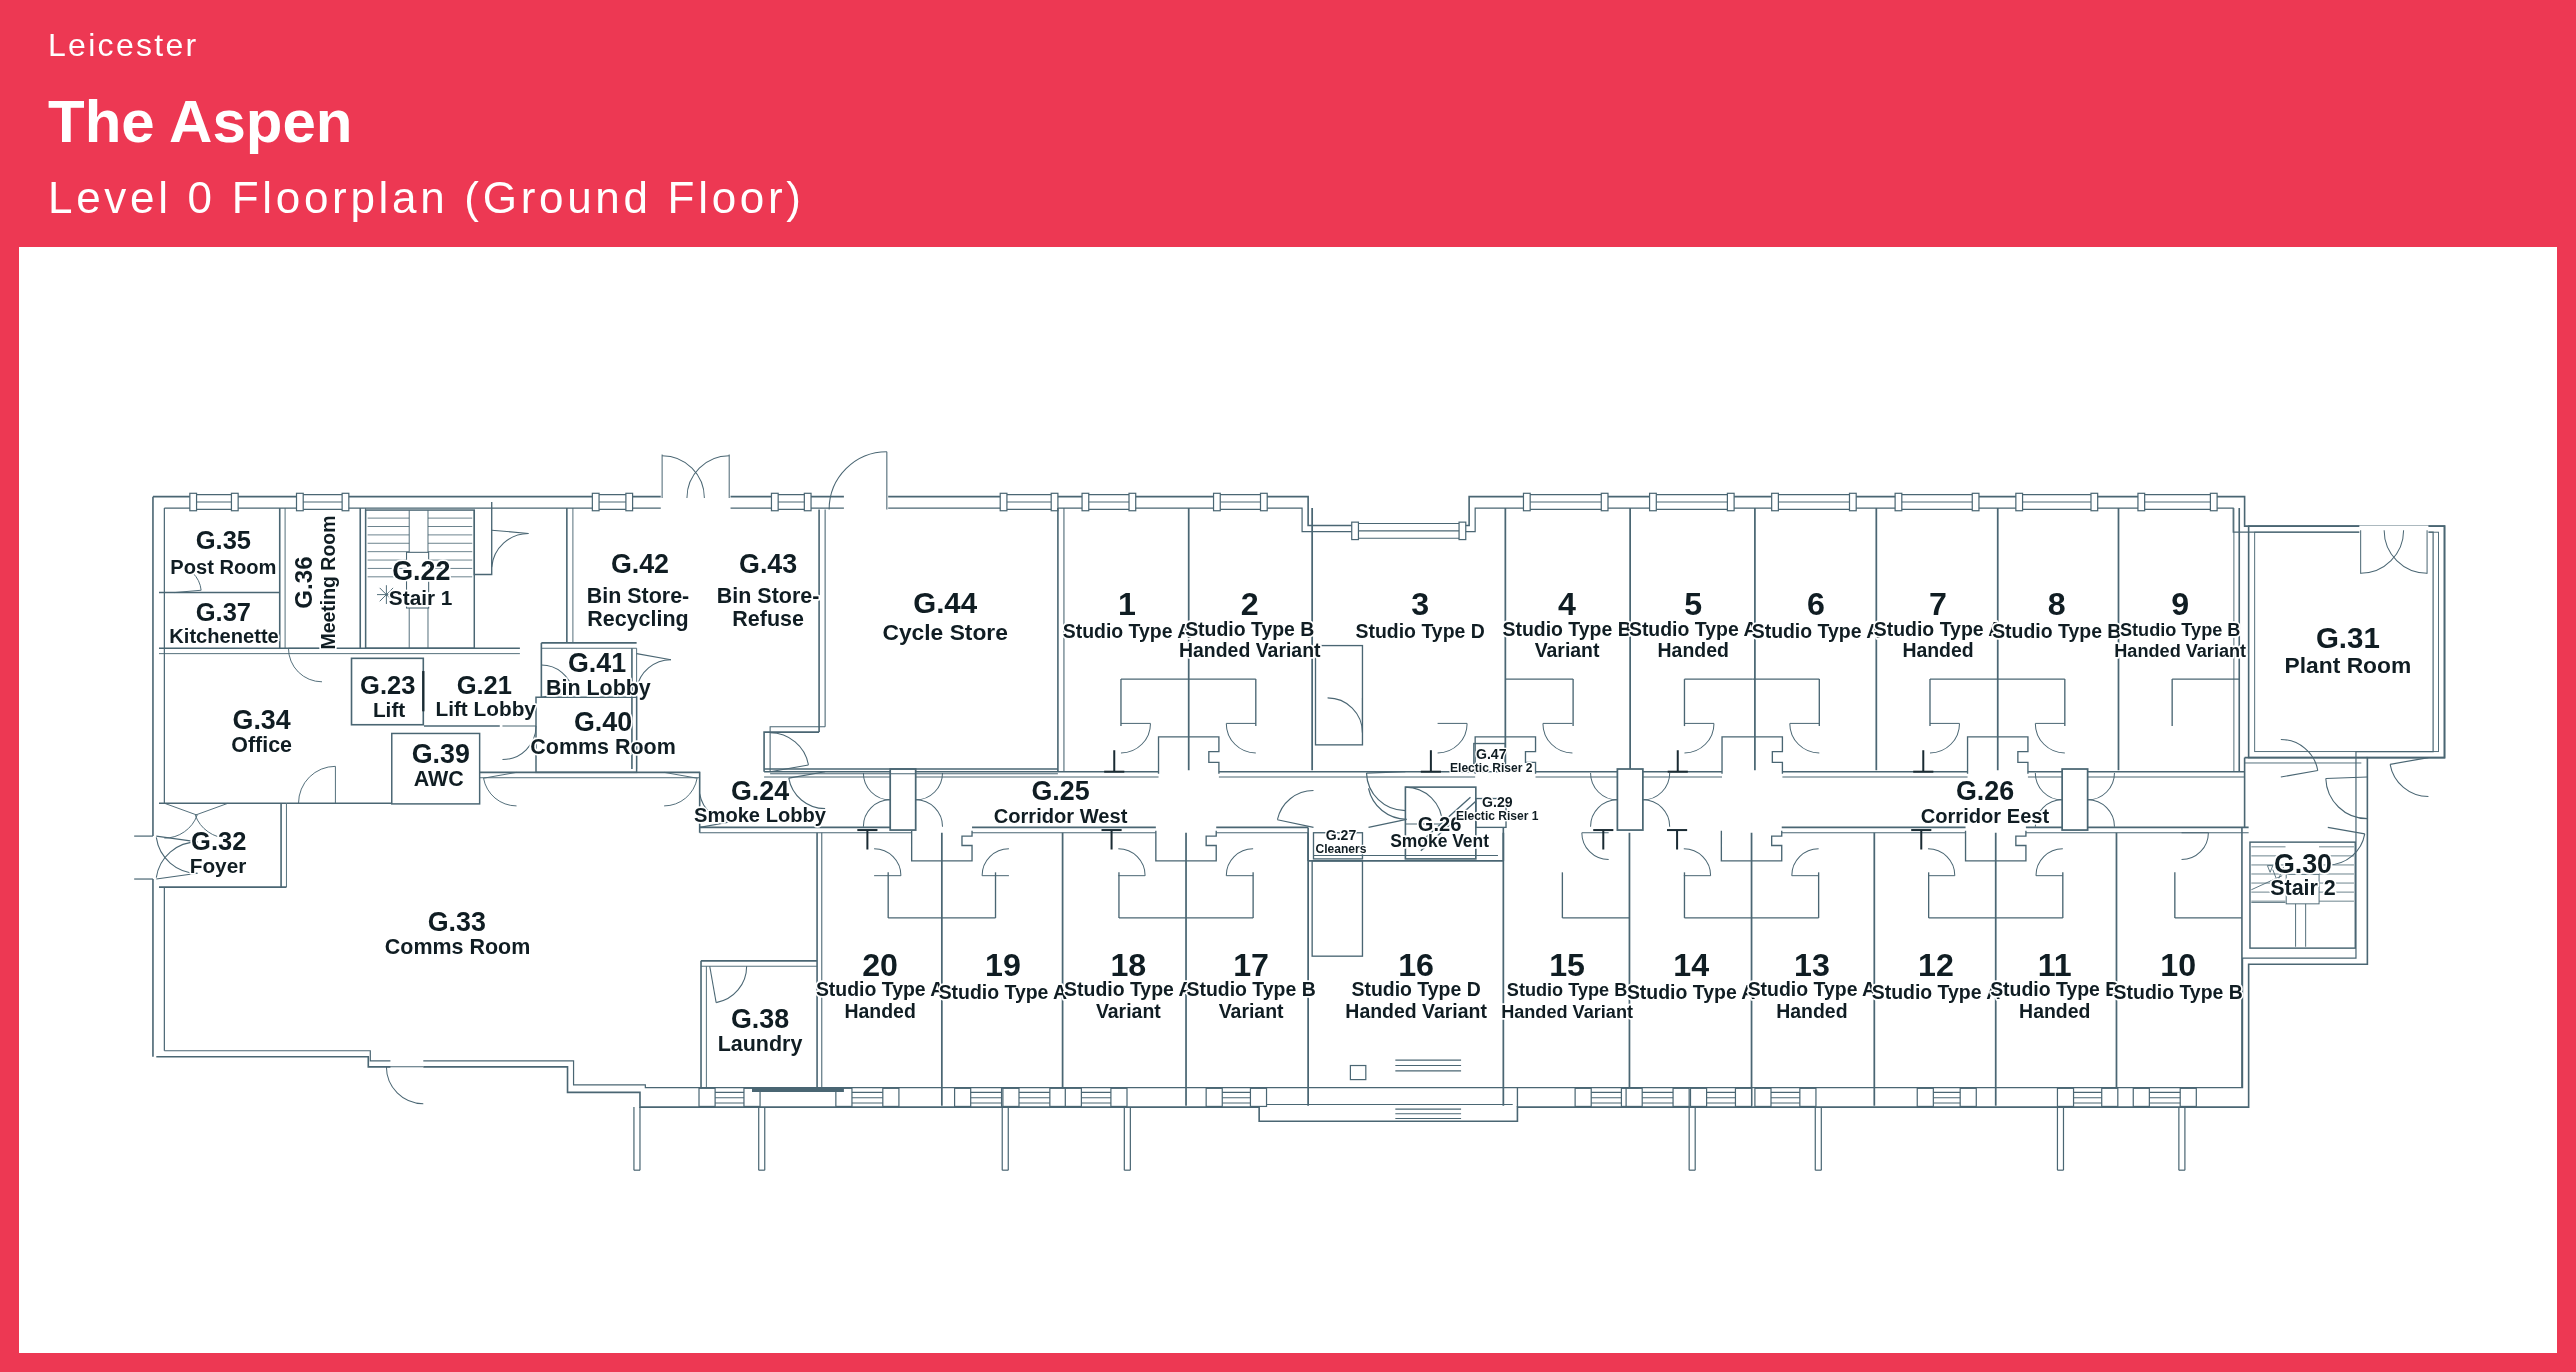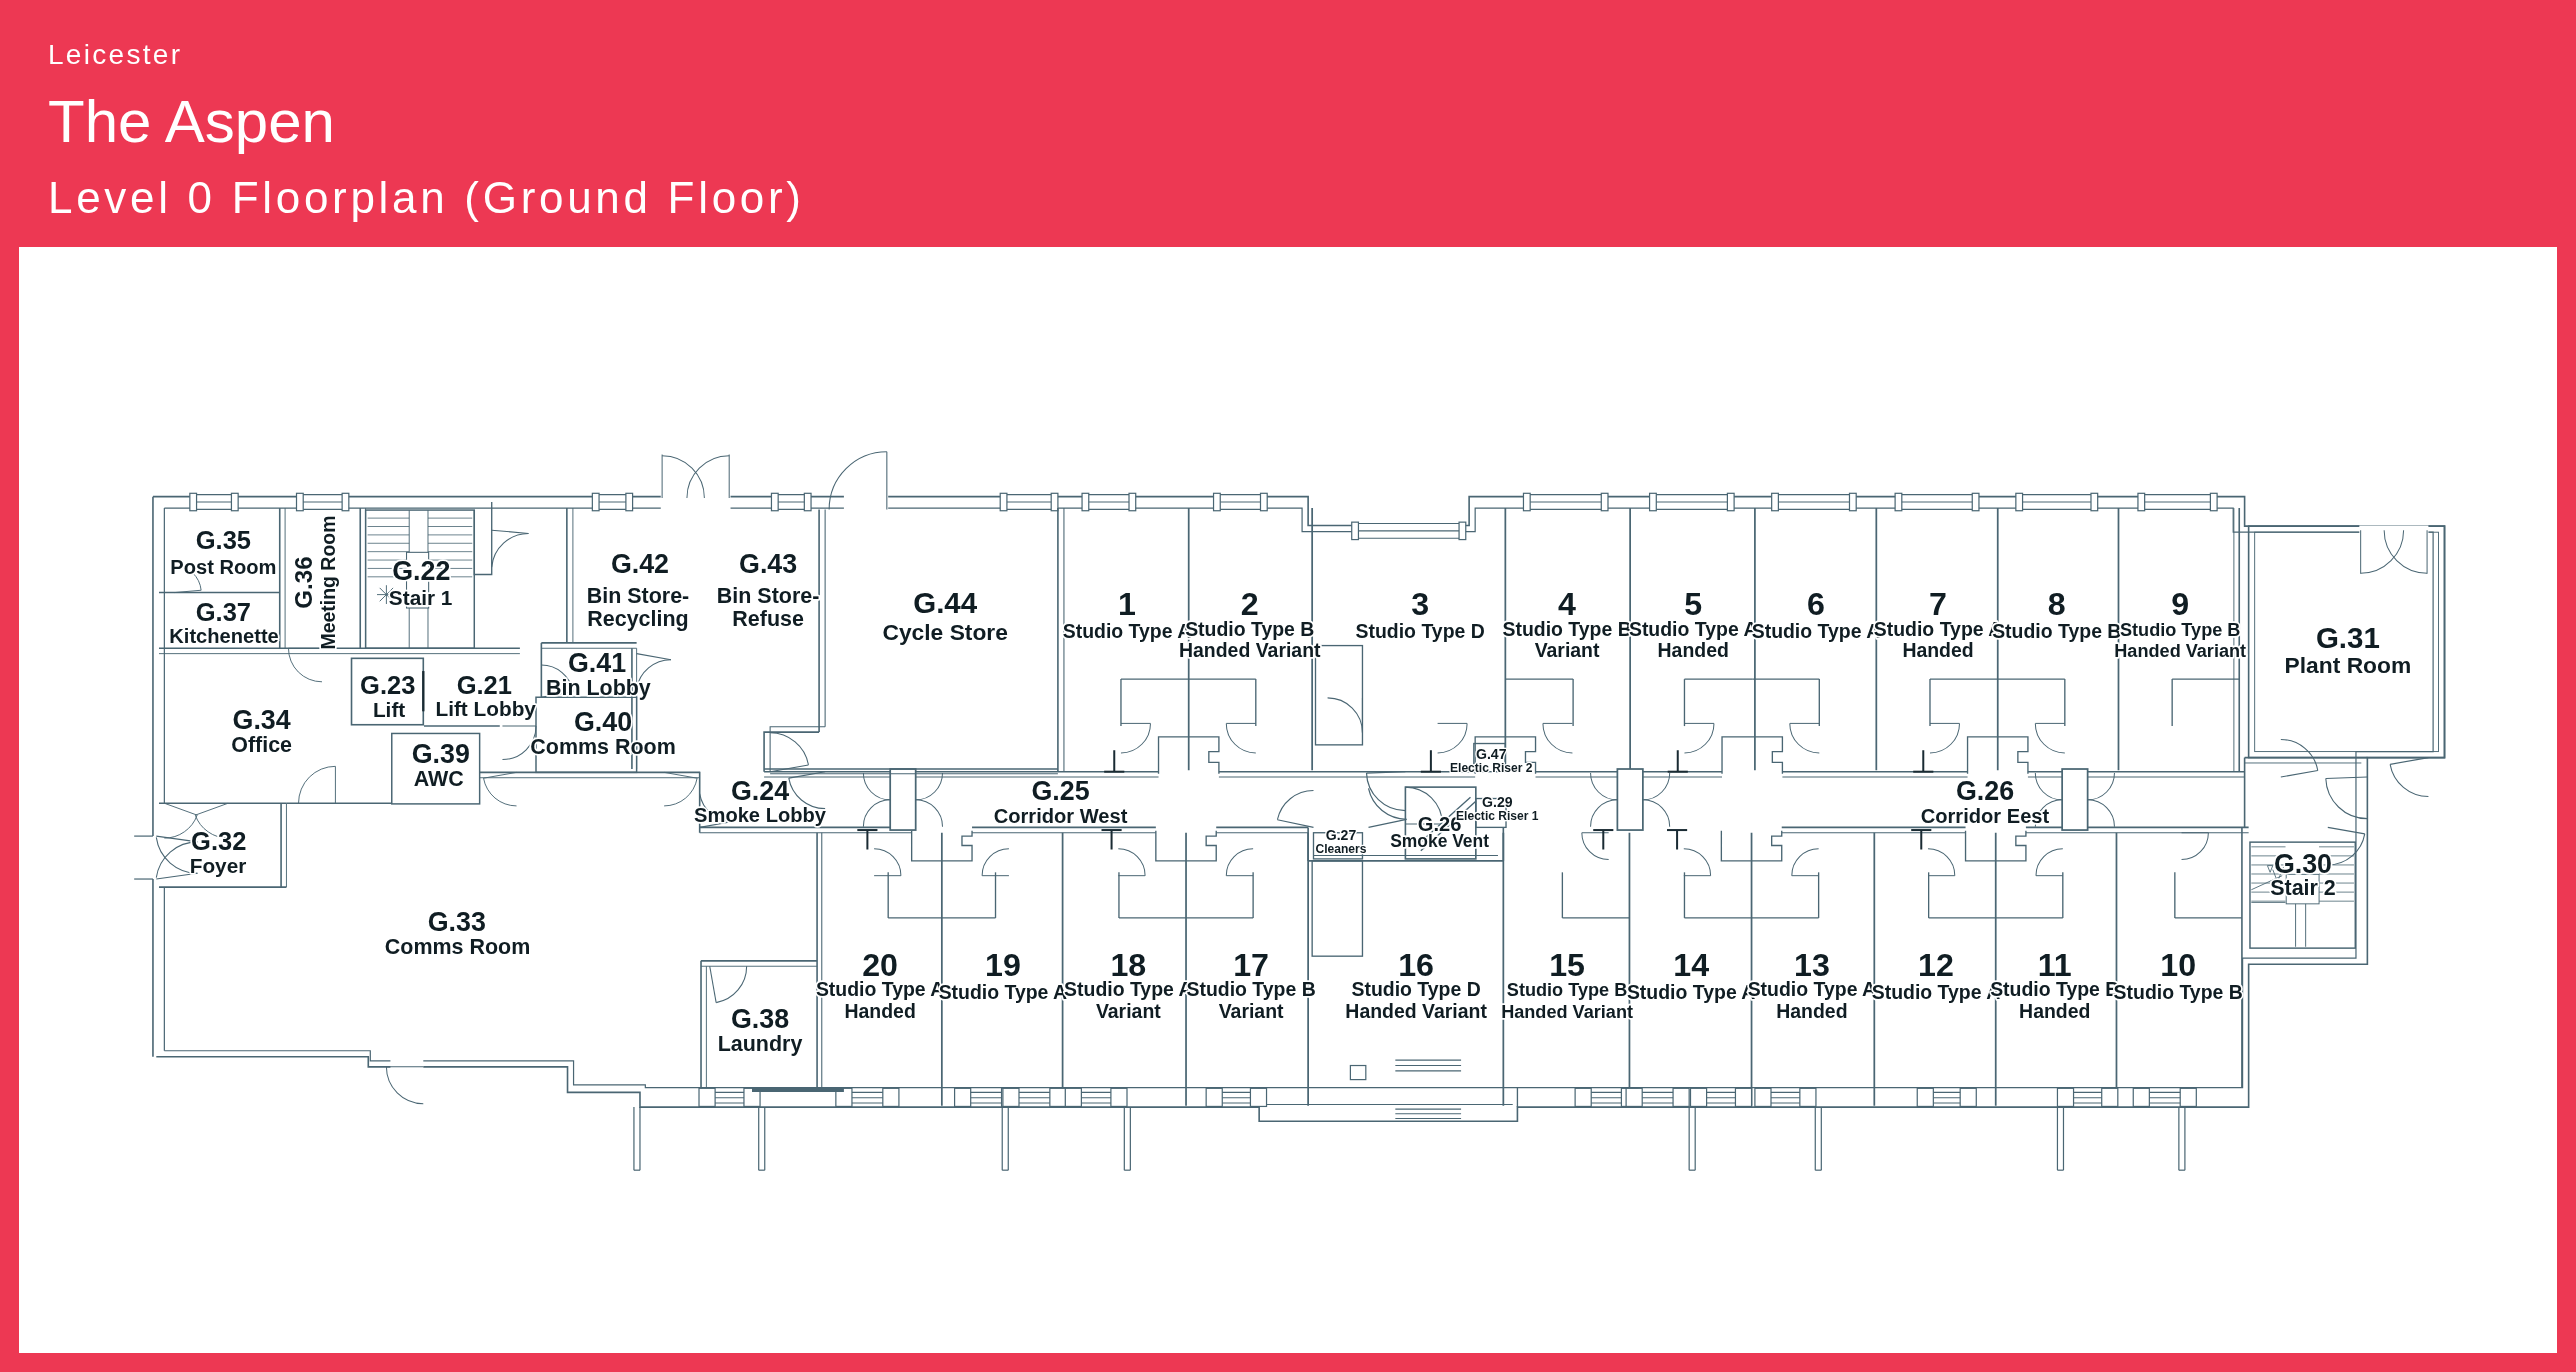--- a/index.html
+++ b/index.html
@@ -1,21 +1,21 @@
 <!DOCTYPE html>
 <html style="font-size:10.7px"><head><meta charset="utf-8"><style>
 html,body{margin:0;padding:0;width:2576px;height:1373px;background:#ED3853;overflow:hidden}
 *{font-family:"Liberation Sans",sans-serif}
 .white{position:absolute;left:19px;top:247px;width:2538px;height:1106px;background:#fff}
 .hdr{position:absolute;left:48px;color:#fff}
 </style></head>
 <body>
 <div class="white"></div>
-<div class="hdr" style="top:39px;font-size:28px;letter-spacing:2.3px">Leicester</div>
-<div class="hdr" style="top:87px;font-size:60px;font-weight:400">The Aspen</div>
+<div class="hdr" style="top:27px;font-size:32px;letter-spacing:2.3px">Leicester</div>
+<div class="hdr" style="top:87px;font-size:60px;font-weight:700">The Aspen</div>
 <div class="hdr" style="top:173px;font-size:44px;letter-spacing:3.7px">Level 0 Floorplan (Ground Floor)</div>
 <svg style="position:absolute;left:0;top:0" width="2576" height="1373" viewBox="0 0 3840 2046">
 <polyline points="228,740 1950,740 1950,783 2190,783 2190,740 3346,740 3346,784 3644,784 3644,1129 3529,1129 3529,1437 3352,1437 3352,1650 2262,1650 2262,1671 1877,1671 1877,1650 1045,1650 954,1650 954,1628 846,1628 846,1590 631,1590" fill="none" stroke="#4A6673" stroke-width="2.4"></polyline>
 <polyline points="245,757 1941,757 1941,792 2199,792 2199,757 3329,757 3329,793 3627,793 3627,1120 3512,1120 3512,1428 3343,1428 3343,1621 2262,1621 1877,1621 1045,1621 962,1621 962,1617 855,1617 855,1581 631,1581" fill="none" stroke="#4A6673" stroke-width="1.8"></polyline>
 <line x1="1884" y1="1646" x2="2255" y2="1646" stroke="#4A6673" stroke-width="1.6"></line>
 <line x1="1877" y1="1621" x2="1877" y2="1650" stroke="#4A6673" stroke-width="2.0"></line>
 <line x1="2262" y1="1621" x2="2262" y2="1650" stroke="#4A6673" stroke-width="2.0"></line>
 <polyline points="582,1590 549,1590 549,1575 233,1575" fill="none" stroke="#4A6673" stroke-width="2.4"></polyline>
 <polyline points="582,1581 552,1581 552,1566 245,1566" fill="none" stroke="#4A6673" stroke-width="1.8"></polyline>
 <line x1="228" y1="740" x2="228" y2="1246" stroke="#4A6673" stroke-width="2.4"></line>

